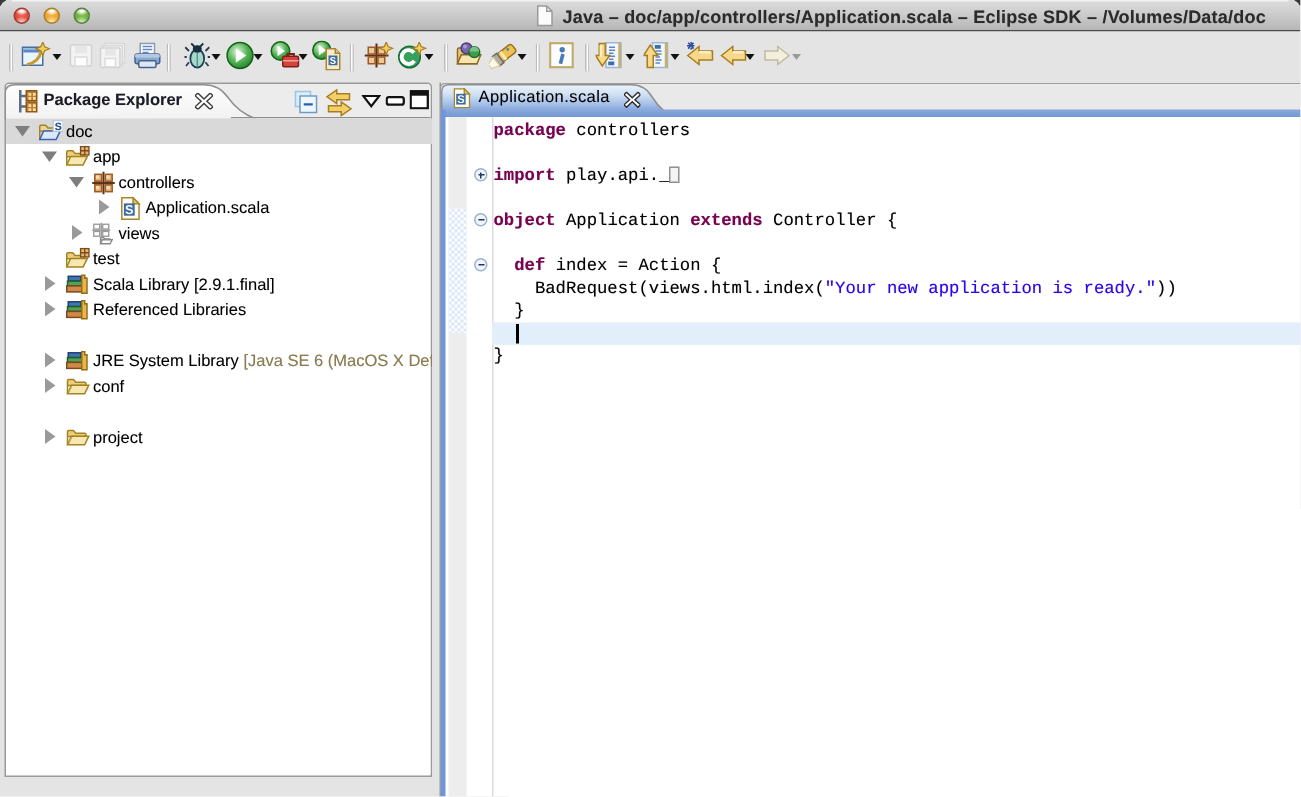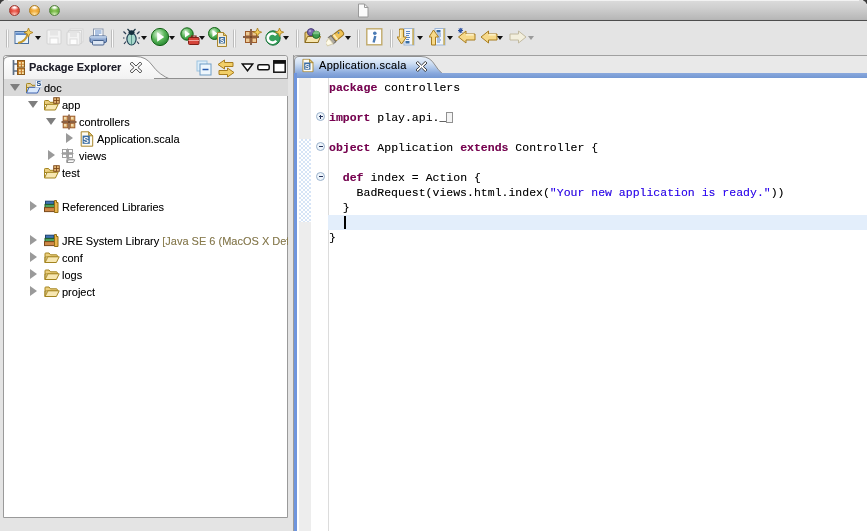--- a/index.html
+++ b/index.html
@@ -131,20 +131,21 @@
 <div id="corner-l"></div>
 <div id="corner-r"></div>
 <div id="titlebar">
   <div class="ball" id="ball-r"></div>
     <div class="ball" id="ball-y"></div>
     <div class="ball" id="ball-g"></div>
   <svg class="abs" style="left:356px;top:3px" width="14" height="15" viewBox="0 0 14 15">
       <path d="M2.5 1h6l3.5 3.5V14h-9.5z" fill="#fbfbfb" stroke="#9a9a9a"></path>
       <path d="M8.5 1v3.5H12" fill="none" stroke="#9a9a9a"></path>
     </svg>
+  <div id="title">Java – doc/app/controllers/Application.scala – Eclipse SDK – /Volumes/Data/doc</div>
 </div>
 <div id="toolbar">
 <div class="sep" style="left:6px"></div>
 <svg class="tbi" style="left:14px;top:7px" width="20" height="19" viewBox="0 0 20 19">
  <rect x="1" y="3.5" width="13.5" height="12" fill="#eaf4fc" stroke="#4a6f9e"></rect>
  <rect x="1.5" y="4" width="12.5" height="3" fill="#5c87c5"></rect>
  <rect x="1.5" y="4" width="12.5" height="1.2" fill="#9dbce4"></rect>
  <path d="M4 15 Q12 13.5 13.5 6" fill="none" stroke="#c59a2e" stroke-width="2"></path>
  <path d="M14.5 0 L15.8 3.2 L19 4.5 L15.8 5.8 L14.5 9 L13.2 5.8 L10 4.5 L13.2 3.2 Z" fill="#f4cd5a" stroke="#a87d1e" stroke-width="0.8"></path>
 </svg>
@@ -374,47 +375,47 @@
           <use href="#i-pkgempty"></use>
         </svg>
         <span class="lbl" style="left:75px">views</span>
       </div>
     <div class="row" style="top:85px">
         <svg class="ticon" style="left:40px">
           <use href="#i-pkgfolder"></use>
         </svg>
         <span class="lbl" style="left:58px">test</span>
       </div>
+    <div class="row" style="top:102px">
+        <div class="arr-c" style="left:26px"></div>
+        <svg class="ticon" style="left:40px">
+          <use href="#i-lib"></use>
+        </svg>
+        <span class="lbl" style="left:58px">Scala Library [2.9.1.final]</span>
+      </div>
     <div class="row" style="top:119px">
         <div class="arr-c" style="left:26px"></div>
         <svg class="ticon" style="left:40px">
           <use href="#i-lib"></use>
         </svg>
         <span class="lbl" style="left:58px">Referenced Libraries</span>
       </div>
     <div class="row" style="top:153px">
         <div class="arr-c" style="left:26px"></div>
         <svg class="ticon" style="left:40px">
           <use href="#i-lib"></use>
         </svg>
         <span class="lbl" style="left:58px">JRE System Library <span style="color:#8b7d4d">[Java SE 6 (MacOS X Def</span></span>
       </div>
     <div class="row" style="top:170px">
         <div class="arr-c" style="left:26px"></div>
         <svg class="ticon" style="left:40px">
           <use href="#i-folder"></use>
         </svg>
         <span class="lbl" style="left:58px">conf</span>
-      </div>
-    <div class="row" style="top:187px">
-        <div class="arr-c" style="left:26px"></div>
-        <svg class="ticon" style="left:40px">
-          <use href="#i-folder"></use>
-        </svg>
-        <span class="lbl" style="left:58px">logs</span>
       </div>
     <div class="row" style="top:204px">
         <div class="arr-c" style="left:26px"></div>
         <svg class="ticon" style="left:40px">
           <use href="#i-folder"></use>
         </svg>
         <span class="lbl" style="left:58px">project</span>
       </div>
   </div>
 </div>

